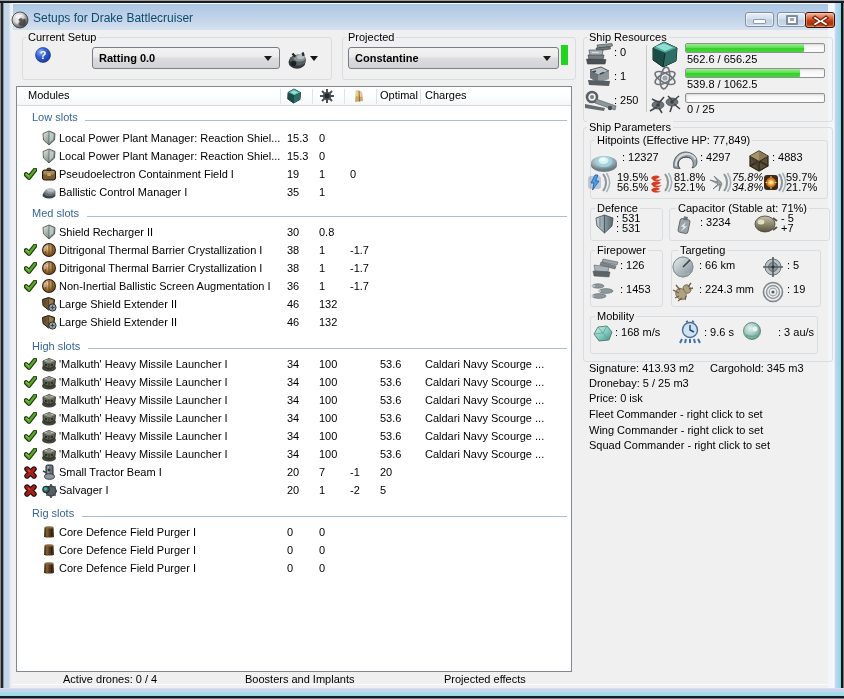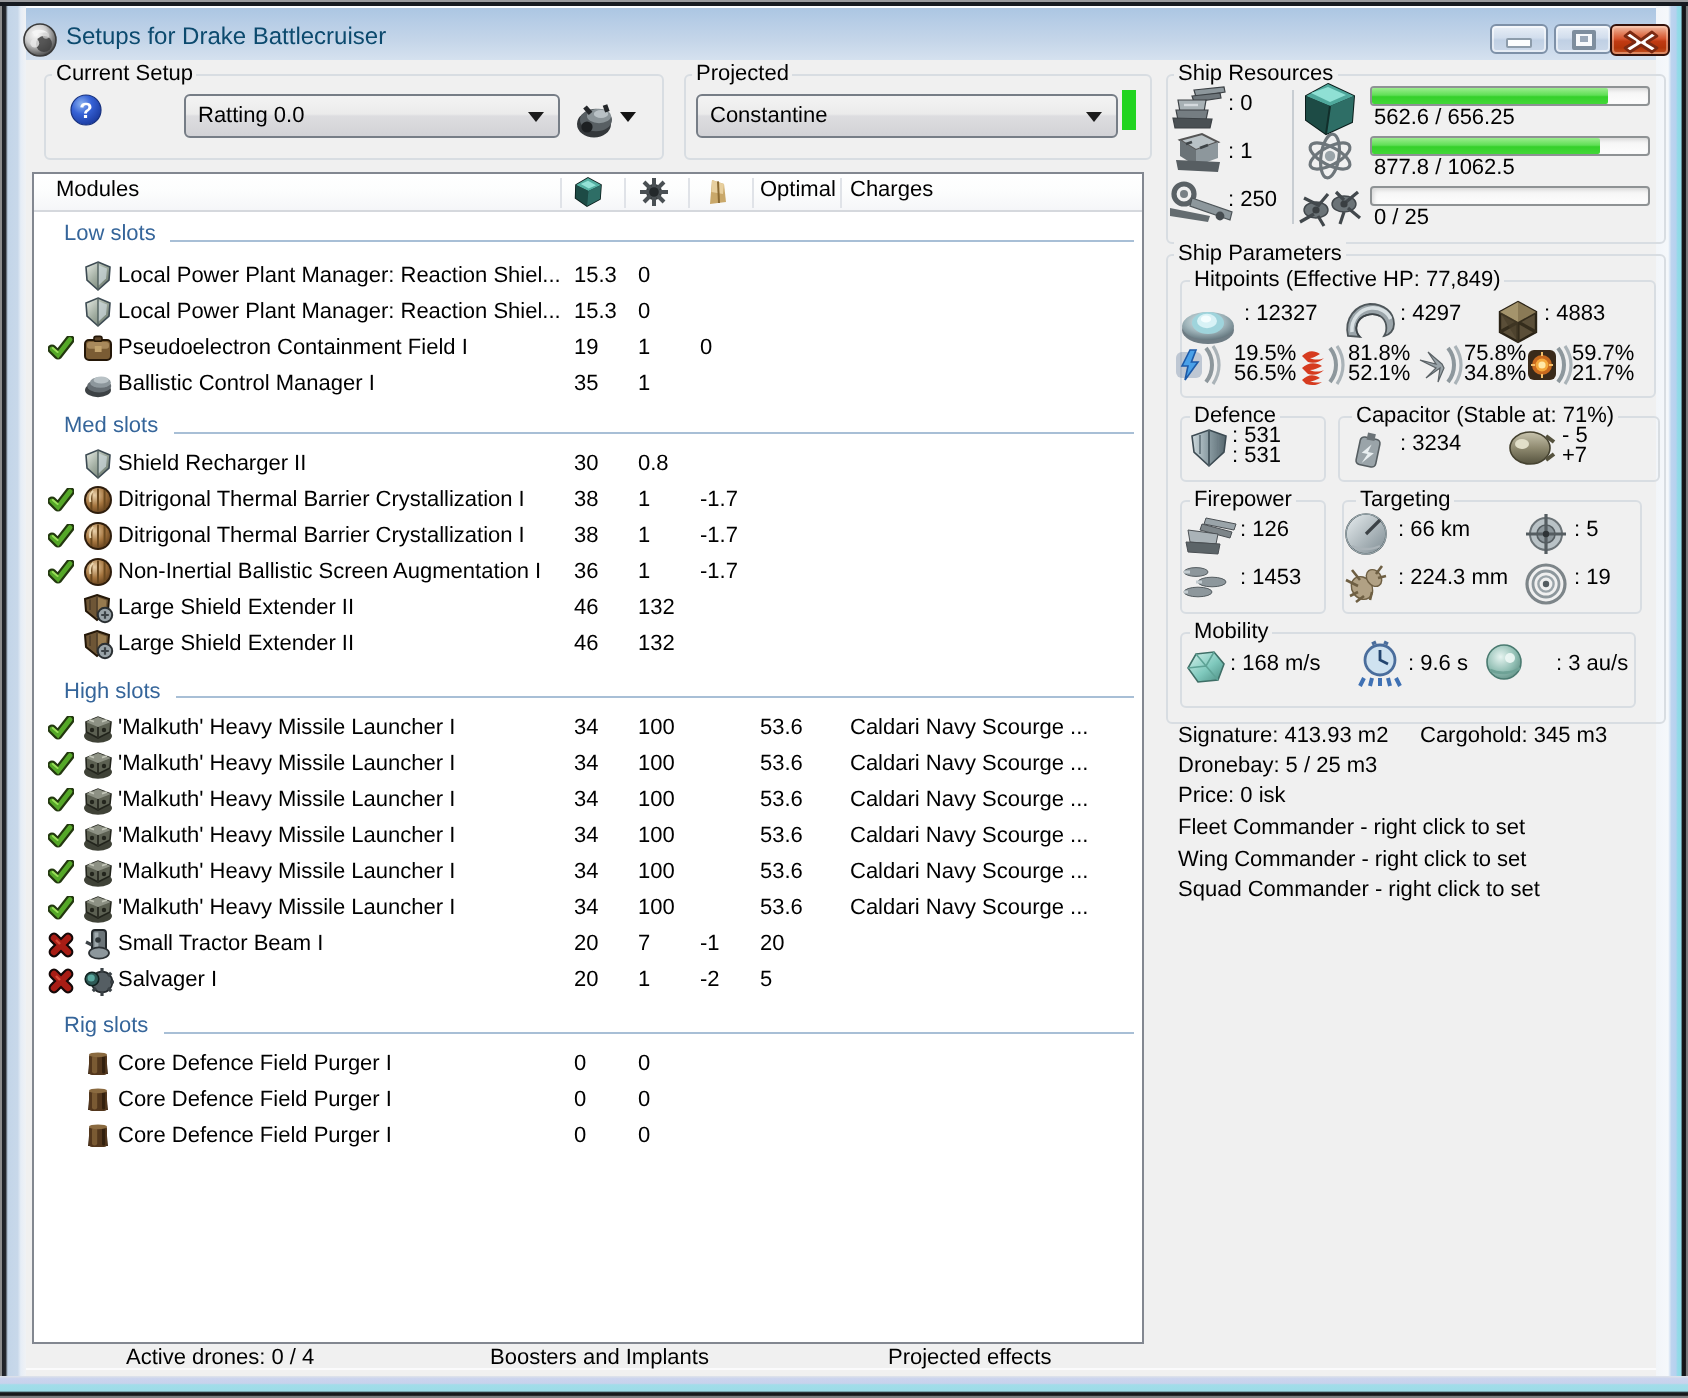--- a/index.html
+++ b/index.html
@@ -20,21 +20,21 @@
 .capbtn{top:12px;height:13px;border:1px solid #7e91a8;border-radius:3px;background:linear-gradient(180deg,#e9eff7 0%,#d2deed 45%,#c0d0e4 55%,#cbd8e9 100%);box-shadow:inset 0 0 0 1px rgba(255,255,255,.55);}
 #btn-min{left:745px;width:27px;}
 #btn-max{left:777px;width:27px;}
 #btn-close{left:805px;top:12px;width:28px;height:14px;border:1px solid #33110a;border-radius:3px;background:linear-gradient(180deg,#f2bda7 0%,#e2825f 25%,#d55630 45%,#c03a12 55%,#b23409 78%,#c65524 100%);box-shadow:inset 0 0 0 1px rgba(255,210,185,.45);}
 .mindash{position:absolute;left:7px;top:6px;width:11px;height:3px;background:#fcfdfe;border:1px solid #8d9cab;border-radius:1px;}
 .maxsq{position:absolute;left:8px;top:2px;width:8px;height:6px;border:2px solid #7e8e9e;border-radius:1px;background:#f8fafc;}.maxsq:after{content:"";position:absolute;left:2px;top:1px;width:4px;height:3px;background:#9aa8b8;}
 
 .grp{border:1px solid #d8dde2;border-radius:3px;}
 .grplbl{position:absolute;background:#f0f0f0;padding:0 2px;white-space:nowrap;}
 
-.combo{position:absolute;height:20px;border:1px solid #767d86;border-radius:3px;background:linear-gradient(180deg,#f3f3f3 0%,#ebebeb 45%,#dddde0 50%,#d2d2d6 100%);}
+.combo{position:absolute;height:20px;border:1px solid #767d86;border-radius:3px;background:linear-gradient(180deg,#f3f3f3 0%,#ebebeb 45%,#dddde0 50%,#d2d2d6 100%);font-weight:bold;}
 .combo .ctext{position:absolute;left:6px;top:4px;}
 .combo .carrow{position:absolute;right:7px;top:8px;width:0;height:0;border-left:4px solid transparent;border-right:4px solid transparent;border-top:5px solid #1c1c1c;}
 
 #panel{left:16px;top:86px;width:554px;height:584px;background:#fff;border:1px solid #828790;}
 #lhdr{position:absolute;left:0;top:0;width:554px;height:18px;background:linear-gradient(180deg,#ffffff 0%,#fcfdfd 50%,#f5f6f8 100%);border-bottom:1px solid #d5d8dd;}
 .hsep{position:absolute;top:2px;width:1px;height:15px;background:#e0e3e8;}
 .sect{position:absolute;left:15px;color:#35659a;white-space:nowrap;}
 .sline{position:absolute;height:1px;background:#a8bfd6;}
 .mrow{position:absolute;left:0;width:554px;height:18px;}
 .mtext{position:absolute;left:42px;top:3px;white-space:nowrap;}
@@ -603,21 +603,21 @@
         <circle cx="12" cy="14" r="1.8" fill="#3a3f42"></circle>
         <circle cx="26" cy="11" r="1.8" fill="#3a3f42"></circle>
       </svg></div>
 <div class="bar" style="top:43px;">
       <div class="barfill" style="width:118px;"></div>
     </div>
 <div class="abs" style="left:687px;top:53px;">562.6 / 656.25</div>
 <div class="bar" style="top:68px;">
       <div class="barfill" style="width:114px;"></div>
     </div>
-<div class="abs" style="left:687px;top:78px;">877.8 / 1062.5</div>
+<div class="abs" style="left:687px;top:78px;">539.8 / 1062.5</div>
 <div class="bar" style="top:93px;"></div>
 <div class="abs" style="left:687px;top:103px;">0 / 25</div>
 <div class="abs grp" style="left:583px;top:127px;width:248px;height:233px;"></div>
 <div class="abs grplbl" style="left:587px;top:121px;">Ship Parameters</div>
 <div class="abs grp" style="left:590px;top:140px;width:236px;height:57px;"></div>
 <div class="abs grplbl" style="left:595px;top:134px;">Hitpoints (Effective HP: 77,849)</div>
 <div class="abs" style="left:589px;top:149px;"><svg width="31" height="25">
         <defs>
           <radialGradient id="shp" cx="45%" cy="35%" r="70%">
             <stop offset="0%" stop-color="#e9f2f4"></stop>
@@ -661,21 +661,21 @@
         </g>
         <path d="M16 2 C20 7 20 14 16 19" fill="none" stroke="#8d979c" stroke-width="2"></path>
         <path d="M19.5 1 C23.5 7 23.5 14 19.5 20" fill="none" stroke="#aab3b8" stroke-width="1.6"></path>
       </svg></div>
 <div class="abs l2" style="left:674px;top:172px;">81.8%<br>52.1%</div>
 <div class="abs" style="left:708px;top:172px;"><svg width="24" height="21">
         <path d="M13 10 L6 4 L10 10 L2 8 L10 12 L5 17 L12 12 L11 19 L14 12 Z" fill="#9aa4a9" stroke="#5a6165" stroke-width="0.6"></path>
         <path d="M16 2 C20 7 20 14 16 19" fill="none" stroke="#8d979c" stroke-width="2"></path>
         <path d="M19.5 1 C23.5 7 23.5 14 19.5 20" fill="none" stroke="#aab3b8" stroke-width="1.6"></path>
       </svg></div>
-<div class="abs l2" style="left:732px;top:172px;">75.8%<br>34.8%</div>
+<div class="abs l2" style="left:732px;top:172px;font-style:italic;">75.8%<br>34.8%</div>
 <div class="abs" style="left:763px;top:172px;"><svg width="24" height="21">
         <rect x="1" y="3" width="14" height="15" rx="3" fill="#3a2a1a"></rect>
         <circle cx="8" cy="10.5" r="5" fill="#c96a1e"></circle>
         <circle cx="8" cy="10.5" r="3.2" fill="#f5a93c"></circle>
         <circle cx="8" cy="10.5" r="1.8" fill="#ffe9a8"></circle>
         <path d="M8 4 L8 6 M8 15 L8 17 M2.5 10.5 L4.5 10.5 M11.5 10.5 L13.5 10.5" stroke="#f5c06a" stroke-width="1"></path>
         <path d="M16 2 C20 7 20 14 16 19" fill="none" stroke="#8d979c" stroke-width="2"></path>
         <path d="M19.5 1 C23.5 7 23.5 14 19.5 20" fill="none" stroke="#aab3b8" stroke-width="1.6"></path>
       </svg></div>
 <div class="abs l2" style="left:786px;top:172px;">59.7%<br>21.7%</div>

